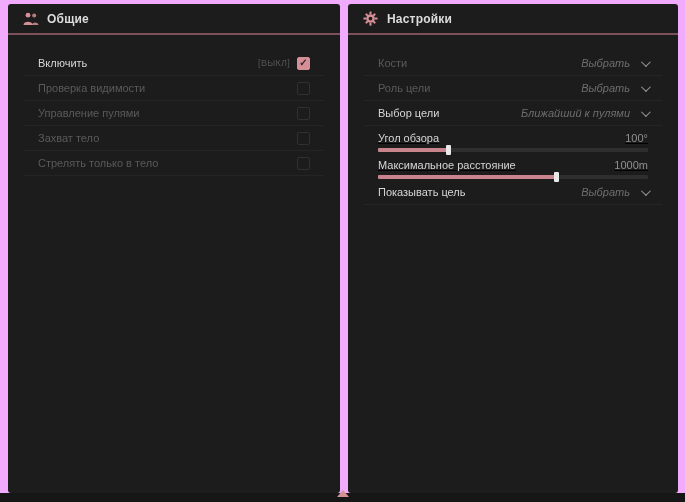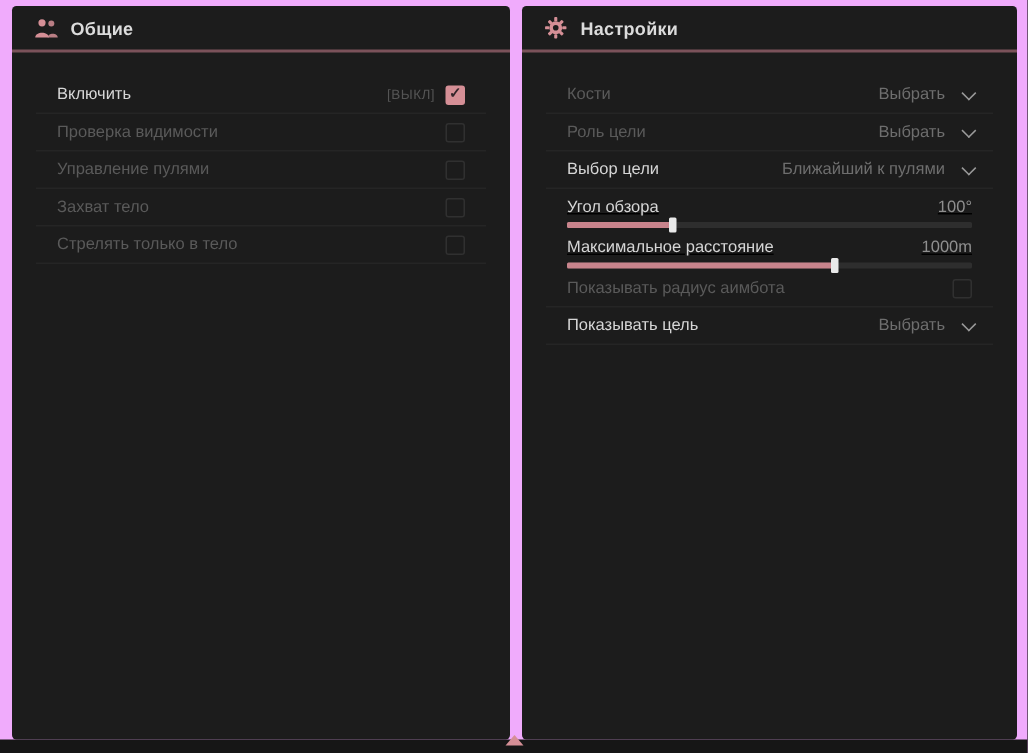--- a/index.html
+++ b/index.html
@@ -24,21 +24,21 @@
   .row .label.bright { color:#d6d6d6; }
   .row .right-side { display:flex; align-items:center; gap:7px;margin-left:39px; }
 
   .keybind { font-size:9px; color:#555; letter-spacing:.3px; }
 
   .checkbox { width:13px; height:13px; border-radius:2px; border:1px solid #303030;
     background:transparent; display:flex; align-items:center; justify-content:center; }
   .checkbox.checked { background:#d58f96; border-color:#d58f96; }
   .checkbox .check { font-size:10px; line-height:1; color:#33252a; font-weight:bold; }
 
-  .select-value { font-size:11px; color:#6e6e6e; }
+  .select-value { font-size:11px; color:#6e6e6e;font-style:italic; }
   .chevron { width:7px; height:7px; border-right:1.5px solid #9a9a9a; border-bottom:1.5px solid #9a9a9a;
     transform:rotate(45deg) translateY(-2px); margin-left:4px; }
 
   .slider-row { padding:4px 14px 0 14px; height:27px; display:block; border-bottom:none;text-decoration:underline; }
   .slider-head { display:flex; align-items:center; justify-content:space-between; height:15px; }
   .slider-head .label { font-size:11px; color:#d6d6d6; }
   .slider-value { font-size:11px; color:#8f8f8f; }
   .slider-track { position:relative; margin-top:3px; height:4px; background:#2e2e2e; border-radius:1px; }
   .slider-fill { position:absolute; left:0; top:0; height:4px; background:#c8848c; border-radius:1px; }
   .slider-thumb { position:absolute; top:-3px; width:5px; height:10px; background:#e9e9e9;
@@ -151,24 +151,20 @@
         <div class="slider-head">
           <span class="label">Максимальное расстояние</span>
           <span class="slider-value">1000m</span>
         </div>
         <div class="slider-track">
           <div class="slider-fill" style="width: 66%;"></div>
           <div class="slider-thumb" style="left: 66%;"></div>
         </div>
       </div>
       <div class="row">
-        <span class="label">Показывать радиус аимбота</span>
-        <span class="checkbox"></span>
-      </div>
-      <div class="row">
         <span class="label bright">Показывать цель</span>
         <span class="right-side">
           <span class="select-value">Выбрать</span>
           <span class="chevron"></span>
         </span>
       </div>
     </div>
   </div>
 
   <div class="scroll-arrow"></div>

